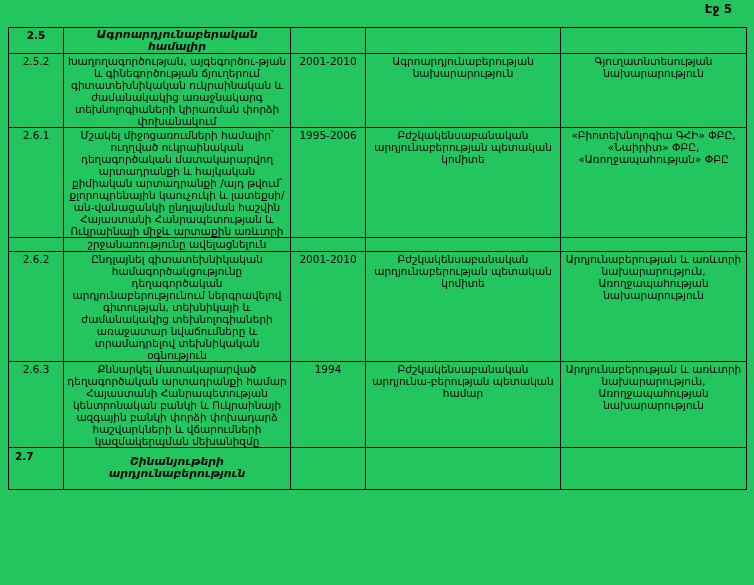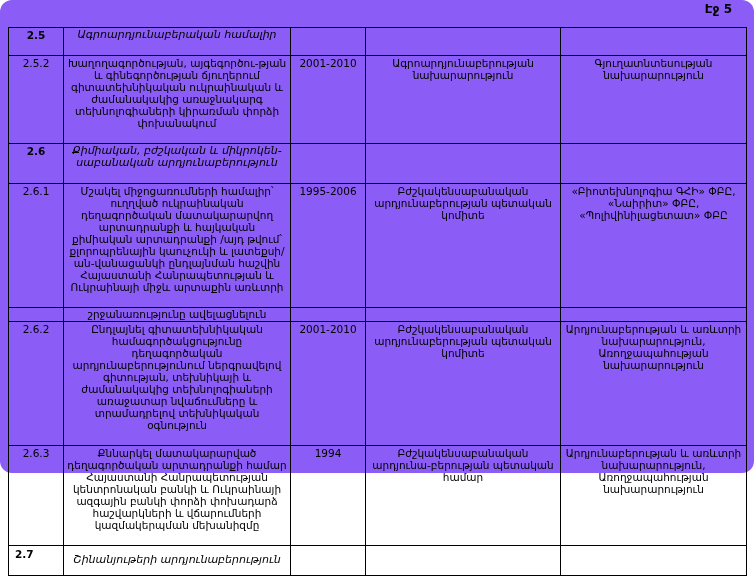--- a/index.html
+++ b/index.html
@@ -10,23 +10,22 @@
   body {
     width: 754px;
     height: 585px;
     overflow: hidden;
     font-family: "DejaVu Sans", sans-serif;
     color: #000000;
   }
   .page {
     position: relative;
     width: 754px;
-    height: 473px;
-    background: #8b5cf6;
-    border-radius: 12px;
+    height: 585px;
+    background: #22c55e;
   }
   .page-label {
     position: absolute;
     top: 2px;
     right: 22px;
     font-size: 12px;
     font-weight: bold;
     line-height: 14px;
   }
   table.doc-table {
@@ -36,32 +35,32 @@
     width: 738px;
     border-collapse: collapse;
     table-layout: fixed;
   }
   table.doc-table td {
     border: 1px solid #000000;
     vertical-align: top;
     text-align: center;
     font-size: 10.5px;
     line-height: 12px;
-    padding: 1px 3px 14px 3px;
+    padding: 1px 3px 0 3px;
     overflow: hidden;
     word-wrap: break-word;
   }
   td.num-cell {
     font-size: 11px;
   }
   tr.section-row td.num-cell {
     font-weight: bold;
   }
   tr.section-row td.title-cell {
-    font-weight: normal;
+    font-weight: bold;
     font-style: italic;
     font-size: 11px;
   }
   tr.section-row.pad-row td {
     padding-top: 8px;
     padding-bottom: 9px;
   }
   tr.section-row.pad-row td.num-cell {
     text-align: left;
     padding-left: 6px;
@@ -100,34 +99,27 @@
 
 
       <tr>
         <td class="num-cell">2.5.2</td>
         <td>Խաղողագործության, այգեգործու-թյան և գինեգործության ճյուղերում գիտատեխնիկական ուկրաինական և ժամանակակից առաջնակարգ տեխնոլոգիաների կիրառման փորձի փոխանակում</td>
         <td>2001-2010</td>
         <td>Ագրոարդյունաբերության նախարարություն</td>
         <td>Գյուղատնտեսության նախարարություն</td>
       </tr>
 
-      <tr class="section-row">
-        <td class="num-cell">2.6</td>
-        <td class="title-cell">Քիմիական, բժշկական և միկրոկեն-սաբանական արդյունաբերություն</td>
-        <td></td>
-        <td></td>
-        <td></td>
-      </tr>
 
       <tr>
         <td class="num-cell">2.6.1</td>
         <td>Մշակել միջոցառումների համալիր՝ ուղղված ուկրաինական դեղագործական մատակարարվող արտադրանքի և հայկական քիմիական արտադրանքի /այդ թվում՝ քլորոպրենային կաուչուկի և լատեքսի/ ան-վանացանկի ընդլայնման հաշվին Հայաստանի Հանրապետության և Ուկրաինայի միջև արտաքին առևտրի</td>
         <td>1995-2006</td>
         <td>Բժշկակենսաբանական արդյունաբերության պետական կոմիտե</td>
-        <td>«Բիոտեխնոլոգիա ԳՀԻ» ՓԲԸ, «Նաիրիտ» ՓԲԸ, «Պոլիվինիլացետատ» ՓԲԸ</td>
+        <td>«Բիոտեխնոլոգիա ԳՀԻ» ՓԲԸ, «Նաիրիտ» ՓԲԸ, «Առողջապահության» ՓԲԸ</td>
       </tr>
 
       <tr class="cont-row">
         <td class="num-cell"></td>
         <td>շրջանառությունը ավելացնելուն</td>
         <td></td>
         <td></td>
         <td></td>
       </tr>
 

